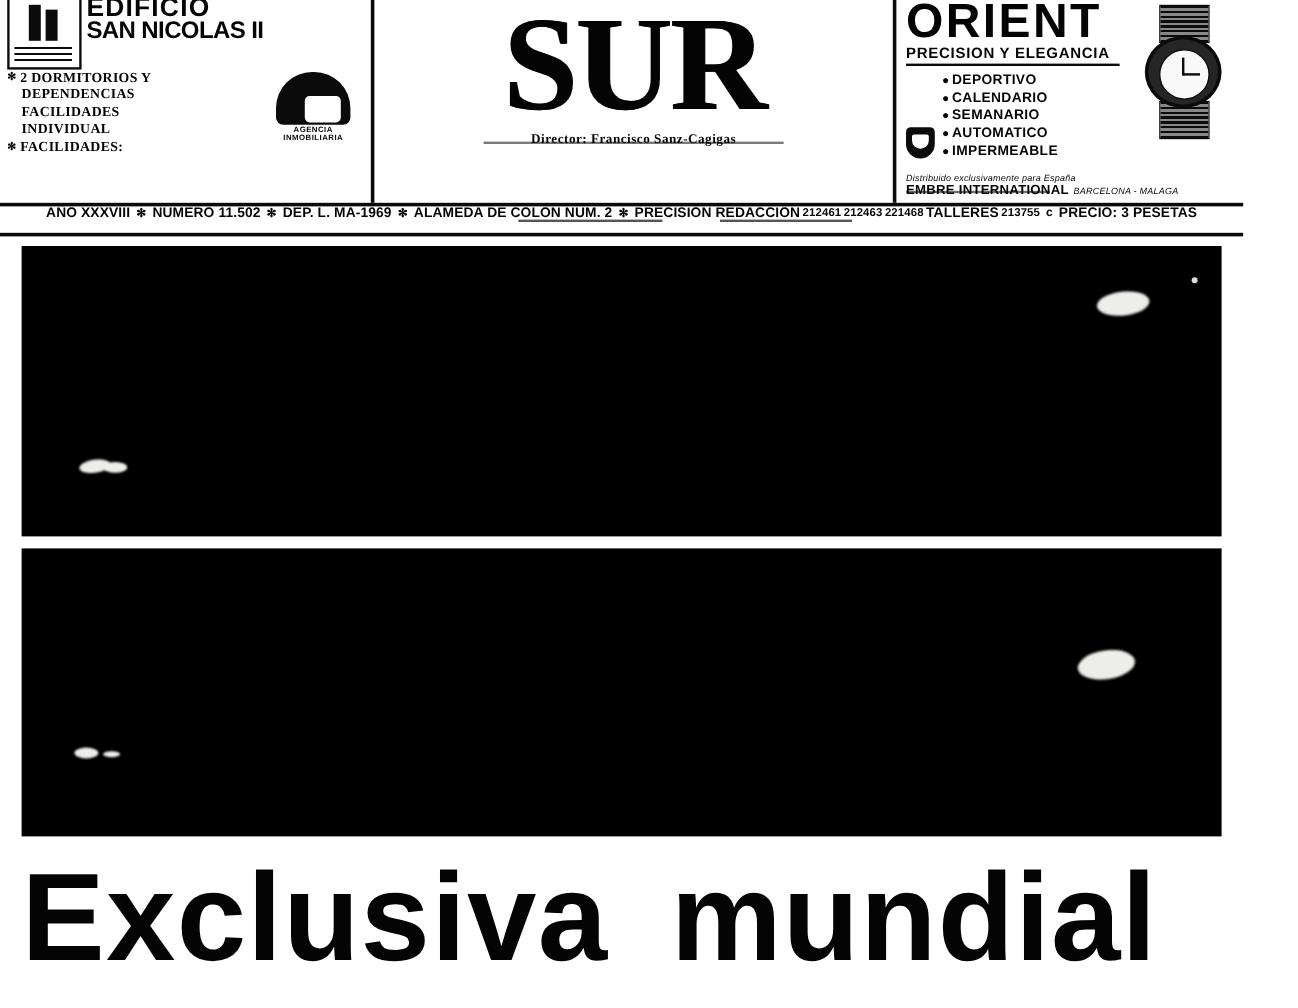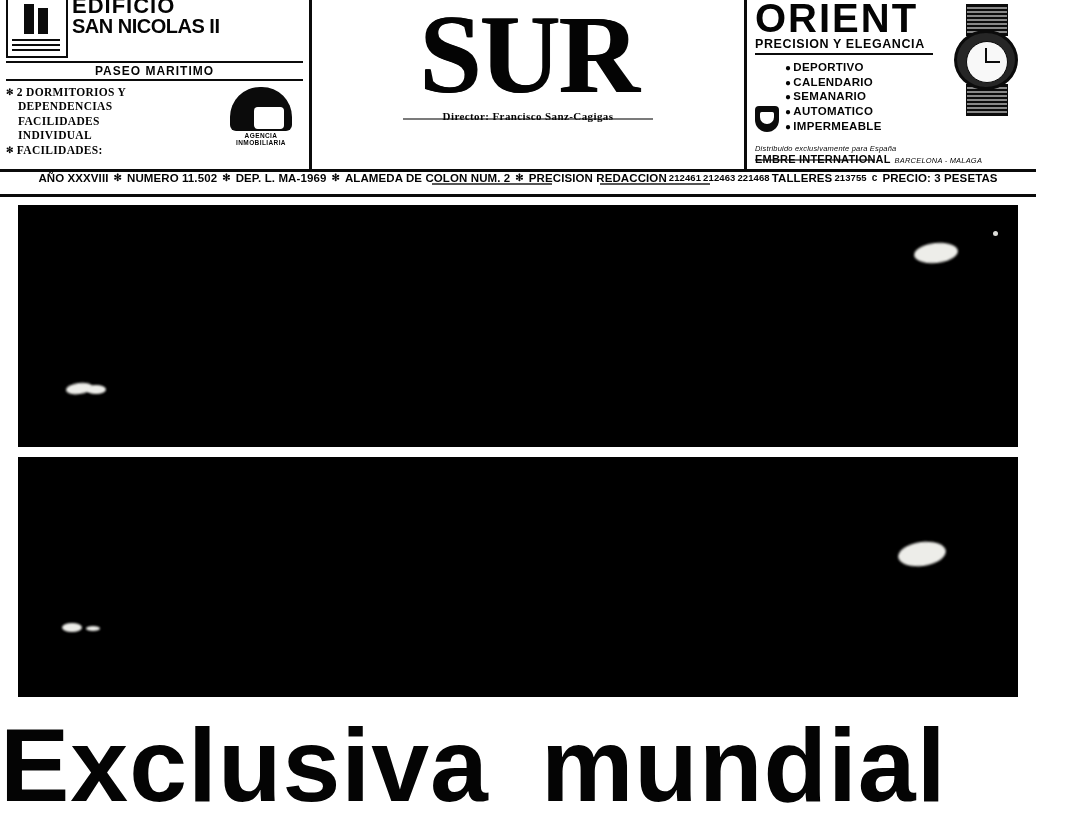--- a/index.html
+++ b/index.html
@@ -443,20 +443,21 @@
   .p1-b { left: 68px; top: 180px; width: 20px; height: 9px; }
   .p1-c { right: 60px; top: 38px; width: 44px; height: 20px; transform: rotate(-6deg); }
   .p1-speck { position: absolute; right: 20px; top: 26px; width: 5px; height: 5px; background: #d8d8d4; border-radius: 50%; }
   .p2-a { left: 44px; top: 166px; width: 20px; height: 9px; }
   .p2-b { left: 68px; top: 169px; width: 14px; height: 5px; }
   .p2-c { right: 72px; top: 85px; width: 48px; height: 24px; transform: rotate(-8deg); }
 
   
   .headline {
     margin-top: 16px;
+    padding-left: 18px;
     font-family: "Liberation Sans", sans-serif;
     font-weight: bold;
     font-size: 104px;
     line-height: 1.0;
     letter-spacing: 1px;
     white-space: nowrap;
     overflow: hidden;
   }
   .headline .word2 { margin-left: 52px; }
 </style>
@@ -472,21 +473,20 @@
         <div class="logo-box">
           <div class="tower"></div>
           <div class="tower2"></div>
           <div class="waves"></div>
         </div>
         <div>
           <h1 class="edificio">EDIFICIO</h1>
           <h1>SAN NICOLAS II</h1>
         </div>
       </div>
-      <div class="ad-subtitle">PASEO MARITIMO</div>
       <div class="ad-body">
         <div class="ad-points">
           <div class="line"><span class="star">✻</span><span>2 DORMITORIOS Y</span></div>
           <div class="line indent"><span>DEPENDENCIAS</span></div>
           <div class="line indent"><span>FACILIDADES</span></div>
           <div class="line indent"><span>INDIVIDUAL</span></div>
           <div class="line"><span class="star">✻</span><span>FACILIDADES:</span></div>
 
         </div>
         <div class="agency">

